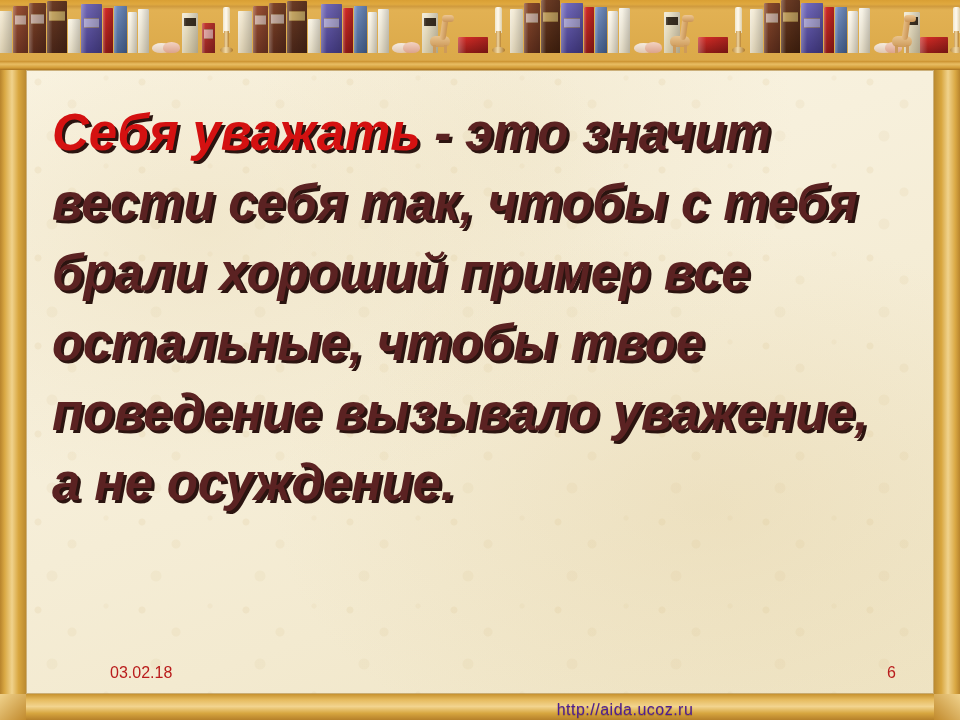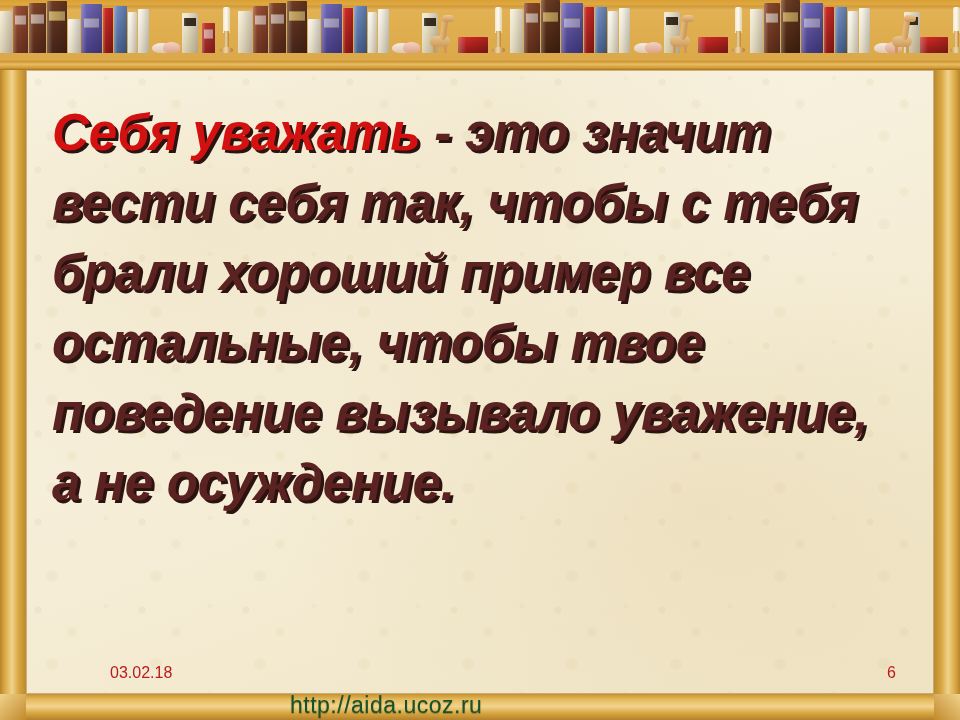--- a/index.html
+++ b/index.html
@@ -216,23 +216,23 @@
   }
   .footer-date { left: 110px; bottom: 38px; }
   .footer-page { right: 64px; bottom: 38px; }
 
   .watermark {
     position: absolute;
     z-index: 6;
     left: 0;
     bottom: 1px;
     width: 960px;
-    text-align: left;
-    font-size: 23px;
-    color: #14532d;
+    text-align: center;
+    font-size: 16px;
+    color: #4c1d95;
     letter-spacing: .5px;
     text-shadow: 0 1px 1px rgba(140,95,25,.65);
     padding-left: 290px;
     box-sizing: border-box;
   }
 </style>
 </head>
 <body>
 
 <div id="slide">

